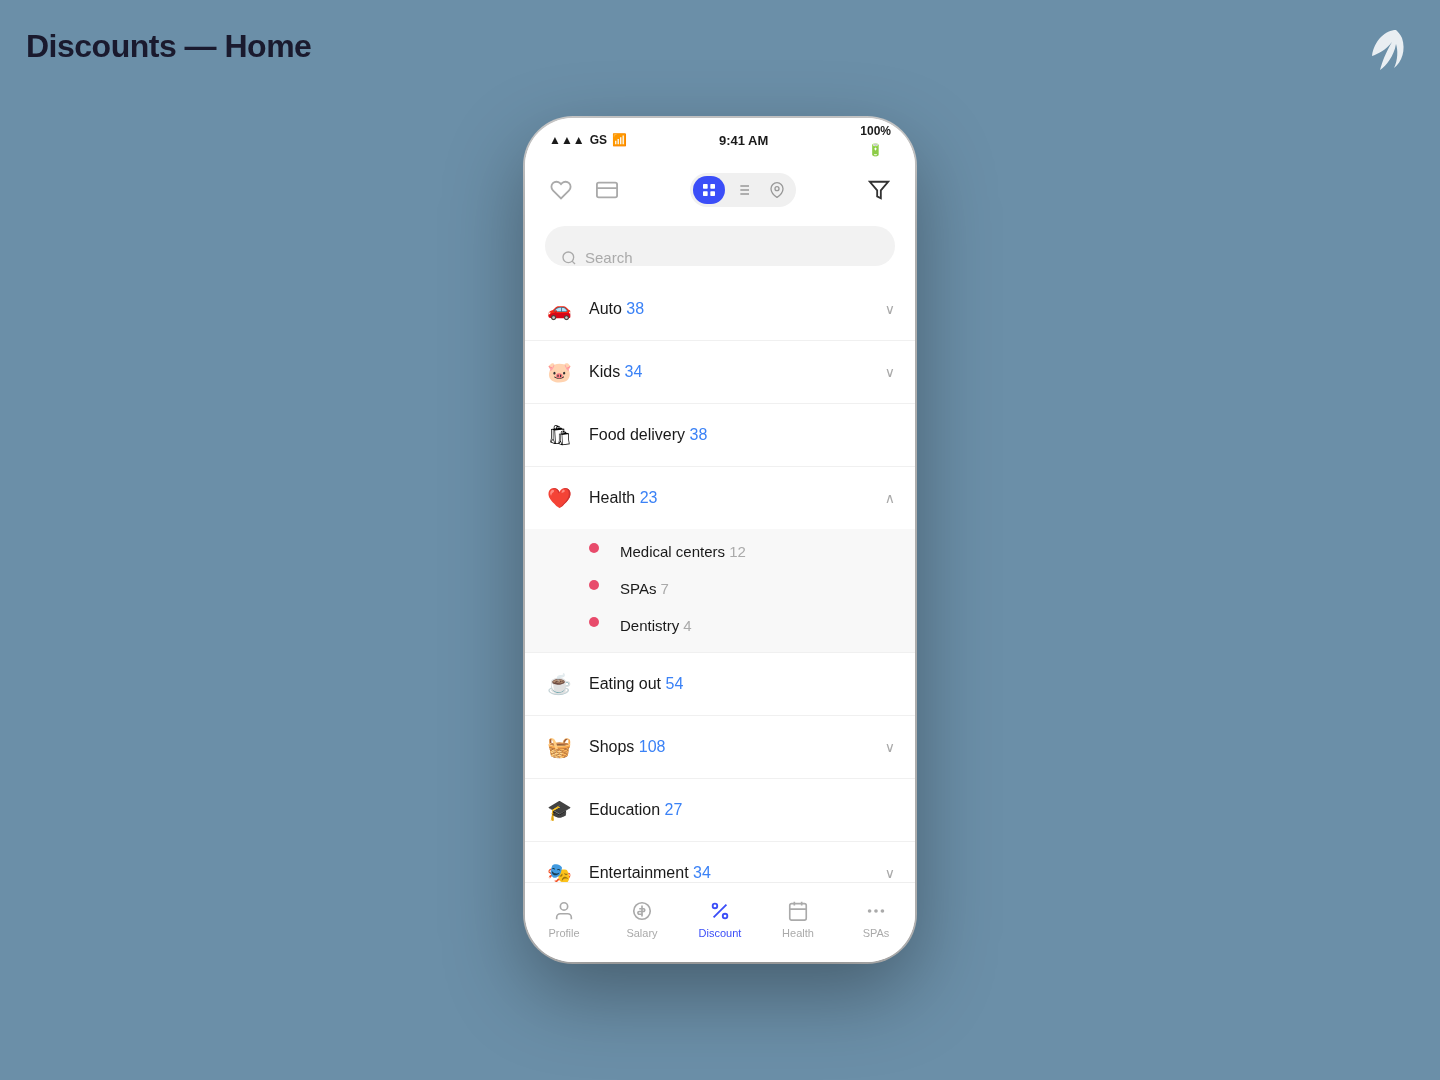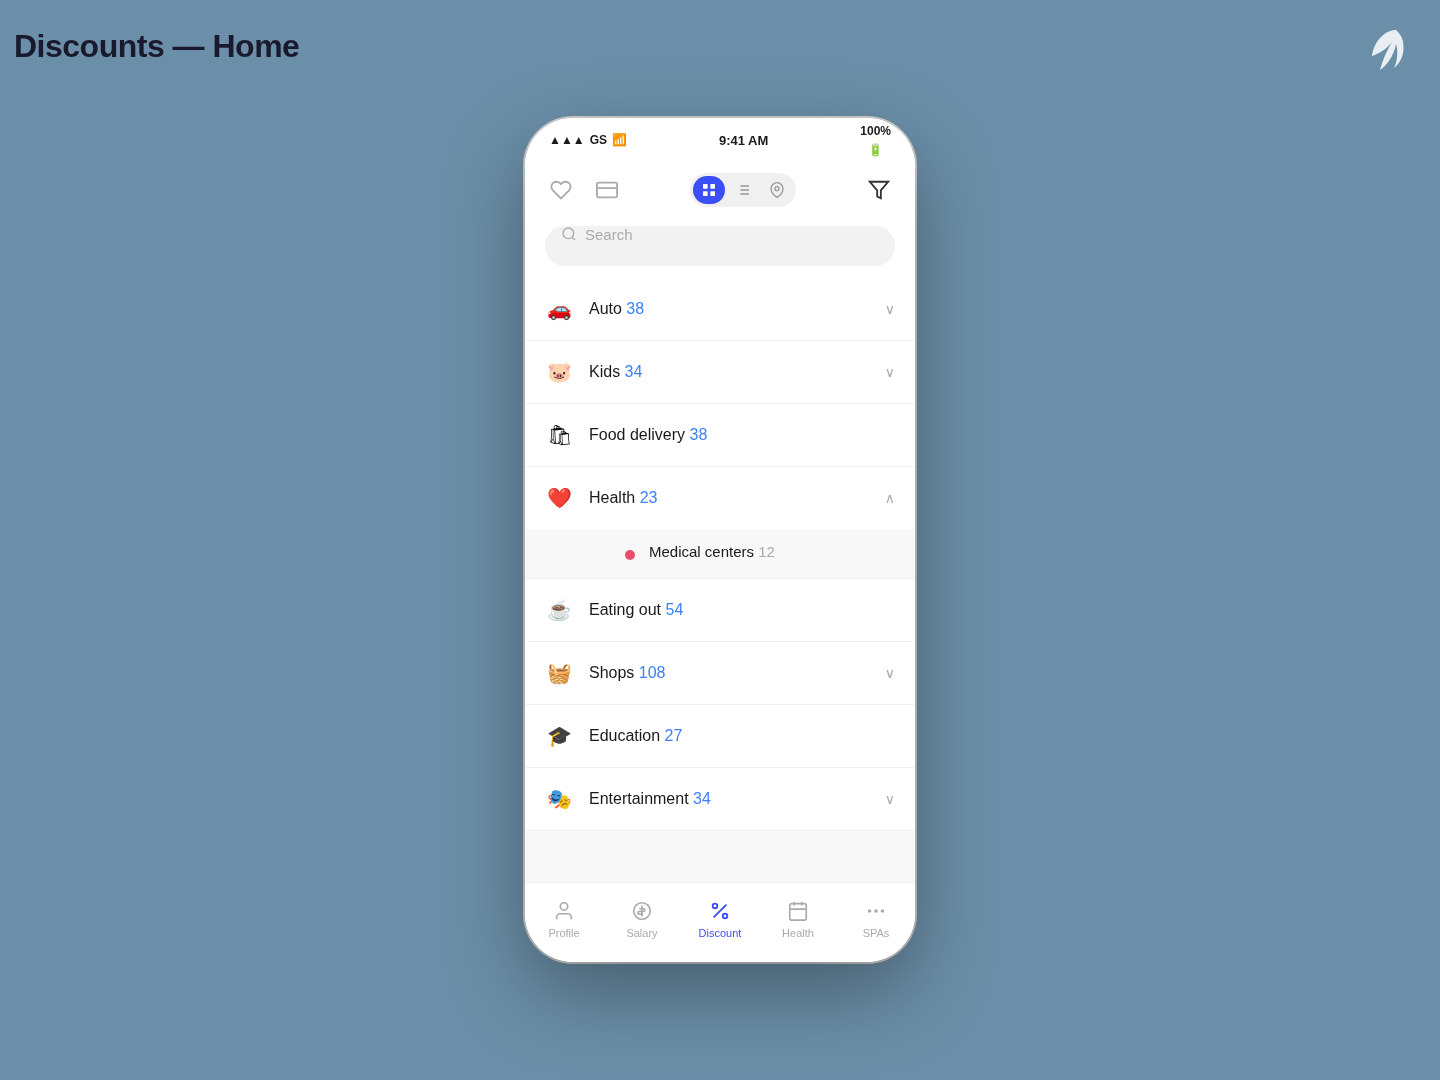--- a/index.html
+++ b/index.html
@@ -8,21 +8,21 @@
       font-family: -apple-system, BlinkMacSystemFont, 'Segoe UI', sans-serif;
       width: 1440px;
       height: 1080px;
       position: relative;
       overflow: hidden;
     }
 
     .page-title {
       position: absolute;
       top: 28px;
-      left: 14px;
+      left: 26px;
       font-size: 32px;
       font-weight: 700;
       color: #1a1a2e;
       letter-spacing: -0.5px;
     }
 
     .brand-logo {
       position: absolute;
       top: 20px;
       right: 30px;
@@ -136,21 +136,21 @@
       padding: 8px 20px 12px;
       background: #fff;
       flex-shrink: 0;
     }
     .search-bar {
       width: 100%;
       height: 40px;
       background: #f2f2f2;
       border-radius: 20px;
       display: flex;
-      align-items: flex-start;
+      align-items: flex-end;
       padding: 0 16px;
       gap: 8px;
     }
     .search-text {
       font-size: 15px;
       color: #aaa;
     }
 
     
     .category-list {
@@ -195,25 +195,24 @@
       color: #aaa;
     }
 
     
     .sub-items {
       background: #f8f8f8;
       padding: 4px 0 8px 0;
     }
     .sub-item {
       display: flex;
-      align-items: flex-end;
+      align-items: flex-start;
       padding: 10px 20px 10px 64px;
-      gap: 14px;
-      cursor: pointer;
-      margin-left: 36px;
+      gap: 21px;
+      cursor: pointer;
     }
     .sub-dot {
       width: 10px;
       height: 10px;
       border-radius: 50%;
       background: #e84b6b;
       flex-shrink: 0;
     }
     .sub-label {
       font-size: 15px;
@@ -375,20 +374,28 @@
       <div class="category-row">
         <div class="cat-icon">❤️</div>
         <div class="cat-label">Health <span class="cat-count">23</span></div>
         <span class="chevron">∧</span>
       </div>
       <div class="sub-items">
         <div class="sub-item">
           <div class="sub-dot"></div>
           <span class="sub-label">Medical centers <span class="sub-count">12</span></span>
         </div>
+        <div class="sub-item">
+          <div class="sub-dot"></div>
+          <span class="sub-label">SPAs <span class="sub-count">7</span></span>
+        </div>
+        <div class="sub-item">
+          <div class="sub-dot"></div>
+          <span class="sub-label">Dentistry <span class="sub-count">4</span></span>
+        </div>
       </div>
     </div>
 
     <div class="category-item">
       <div class="category-row">
         <div class="cat-icon" style="color:#4db6ac;">☕</div>
         <div class="cat-label">Eating out <span class="cat-count">54</span></div>
       </div>
     </div>
 

